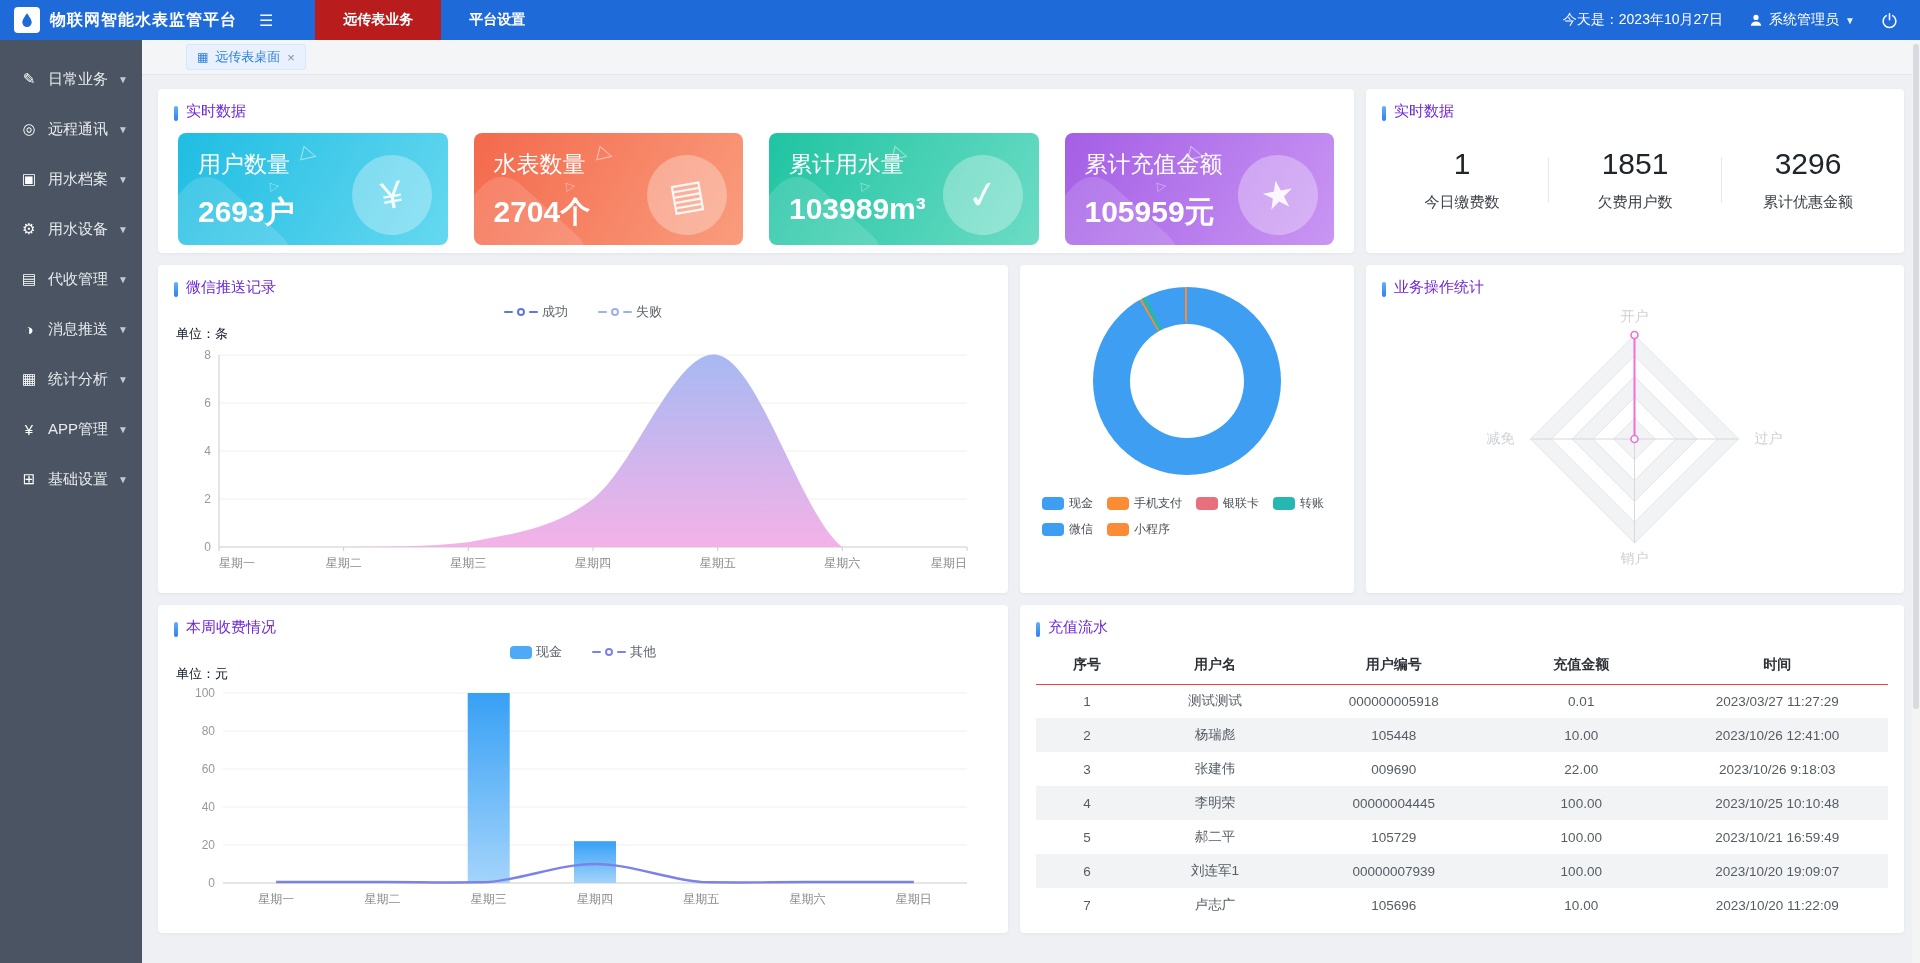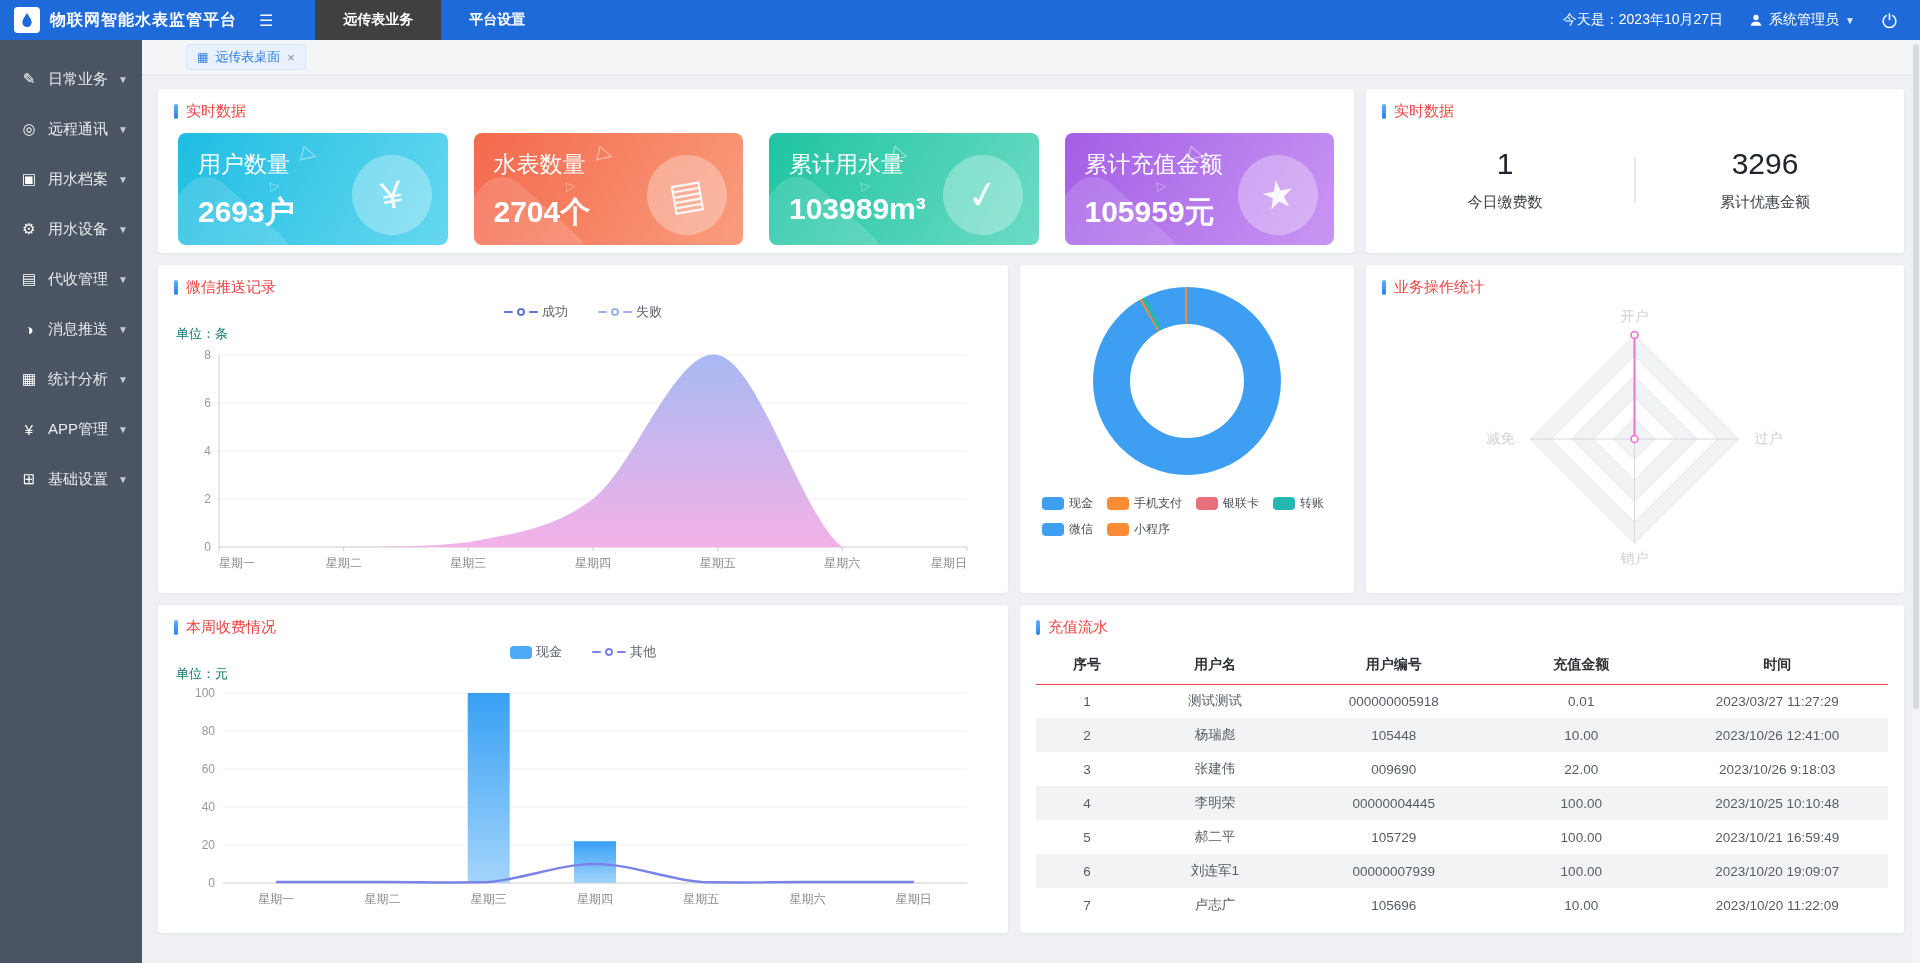--- a/index.html
+++ b/index.html
@@ -8,21 +8,21 @@
     font-family:"Liberation Sans","DejaVu Sans",sans-serif; background:#eef0f4; }
 
   
   .header { height:40px; background:#1e6ad9; display:flex; align-items:center; color:#fff; position:relative; z-index:5; }
   .logo-box { width:26px; height:26px; background:#fff; border-radius:4px; margin:0 10px 0 14px;
     display:flex; align-items:center; justify-content:center; }
   .app-title { font-size:16px; font-weight:bold; letter-spacing:1px; }
   .collapse { margin-left:22px; font-size:16px; cursor:pointer; opacity:.95; }
   .top-menu { display:flex; height:40px; margin-left:42px; }
   .top-menu .mitem { padding:0 28px; display:flex; align-items:center; font-size:14px; font-weight:bold; cursor:pointer; }
-  .top-menu .mitem.active { background:#404040; }
+  .top-menu .mitem.active { background:#b91c1c; }
   .header-right { margin-left:auto; display:flex; align-items:center; gap:26px; padding-right:22px; font-size:14px; }
   .user-chip { display:flex; align-items:center; gap:6px; cursor:pointer; }
   .caret { font-size:10px; opacity:.9; }
   .power { display:flex; align-items:center; cursor:pointer; }
 
   
   .sidebar { position:absolute; top:40px; left:0; bottom:0; width:142px; background:#4a5462; padding-top:14px; }
   .side-item { height:50px; display:flex; align-items:center; color:#e9ebee; font-size:15px; padding:0 14px 0 20px; cursor:pointer; }
   .side-item .sicon { width:18px; margin-right:10px; font-size:15px; color:#fff; text-align:center; }
   .side-item .scaret { margin-left:auto; font-size:10px; color:#c6cbd3; }
@@ -36,21 +36,21 @@
   .tab-chip .ticon { font-size:12px; }
 
   
   .content { flex:1; padding:14px 16px; display:grid; grid-template-columns:850px 334px 1fr;
     grid-template-rows:164px 328px 328px; gap:12px; overflow:hidden; }
   .panel { background:#fff; border-radius:4px; box-shadow:0 1px 3px rgba(30,50,90,.06); overflow:hidden; position:relative; }
   .p-cards { grid-column:1/3; }
   .p-stats { grid-column:3; }
   .p-table { grid-column:2/4; }
 
-  .sec-title { display:flex; align-items:center; gap:8px; padding:13px 16px 0 16px; font-size:15px; color:#ef4444; }
+  .sec-title { display:flex; align-items:flex-end; gap:8px; padding:13px 16px 0 16px; font-size:15px; color:#6d28d9; }
   .sec-bar { width:4px; height:15px; border-radius:2px; background:linear-gradient(180deg,#63b0f7,#2d7ff0); }
 
   
   .cards { display:flex; gap:26px; padding:12px 20px 0 20px; }
   .scard { flex:1; height:112px; border-radius:8px; position:relative; overflow:hidden; color:#fff; padding:16px 20px; }
   .scard .clabel { font-size:23px; position:relative; z-index:2; }
   .scard .cvalue { font-size:30px; font-weight:bold; margin-top:12px; position:relative; z-index:2; }
   .scard .big-circ { position:absolute; right:16px; top:22px; width:80px; height:80px; border-radius:50%;
     background:rgba(255,255,255,.30); display:flex; align-items:center; justify-content:center;
     font-size:38px; color:rgba(255,255,255,.9); transform:rotate(-10deg); z-index:1; }
@@ -66,21 +66,21 @@
   .stat .v { font-size:30px; color:#20242b; font-weight:500; }
   .stat .l { font-size:15px; color:#3c4148; margin-top:12px; }
   .stat-div { width:1px; height:46px; background:#e7e9ec; }
 
   
   .chart-legend { display:flex; justify-content:center; gap:30px; margin-top:6px; font-size:13px; color:#5e646d; }
   .lg-item { display:flex; align-items:center; gap:4px; cursor:pointer; }
   .lgline { width:9px; height:2px; border-radius:1px; }
   .lgcirc { width:8px; height:8px; border-radius:50%; border:2px solid; background:#fff; }
   .lgswatch { width:22px; height:13px; border-radius:4px; }
-  .unit-label { font-size:13px; color:#0f766e; margin:4px 0 0 18px; }
+  .unit-label { font-size:13px; color:#0f172a; margin:4px 0 0 18px; }
   .csvg { display:block; width:100%; }
 
   
   .donut-wrap { display:flex; justify-content:center; margin-top:22px; }
   .donut { width:188px; height:188px; border-radius:50%; position:relative; }
   .donut .hole { position:absolute; inset:37px; background:#fff; border-radius:50%; }
   .donut-legend { display:flex; flex-wrap:wrap; column-gap:14px; row-gap:9px; padding:20px 18px 0 22px; font-size:12px; color:#4c5158; }
   .donut-legend .lg-item { gap:5px; }
 
   
@@ -232,20 +232,24 @@
       <div class="sec-title">
         <span class="sec-bar"></span>
         <span>实时数据</span>
       </div>
       <div class="stats-row" id="statsRow">
           <div class="stat">
             <div class="v">1</div>
             <div class="l">今日缴费数</div>
           </div>
           <div class="stat-div"></div>
+          <div class="stat">
+            <div class="v">1851</div>
+            <div class="l">欠费用户数</div>
+          </div>
           <div class="stat-div"></div>
           <div class="stat">
             <div class="v">3296</div>
             <div class="l">累计优惠金额</div>
           </div>
         </div>
     </div>
 
     <div class="panel">
       <div class="sec-title">

